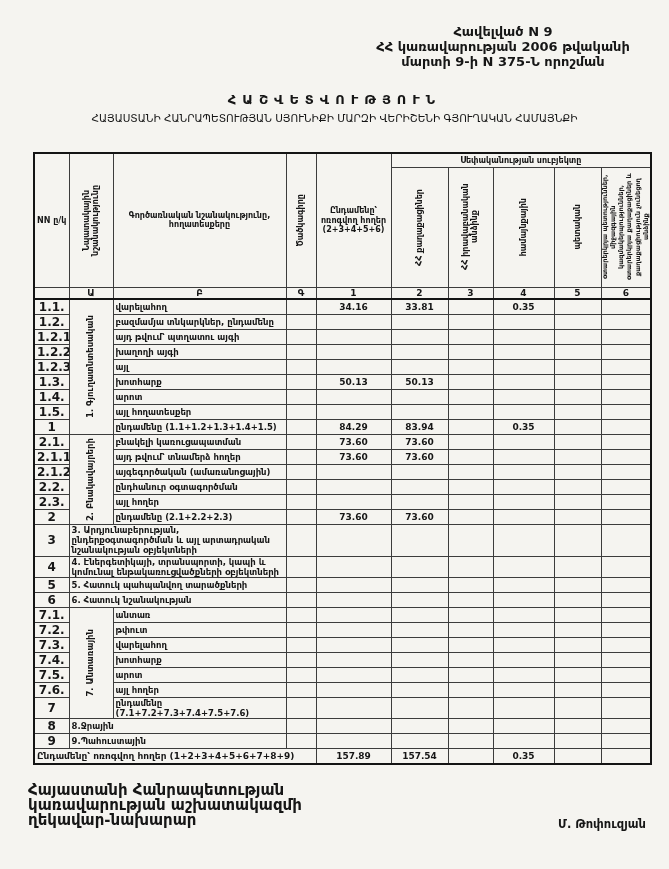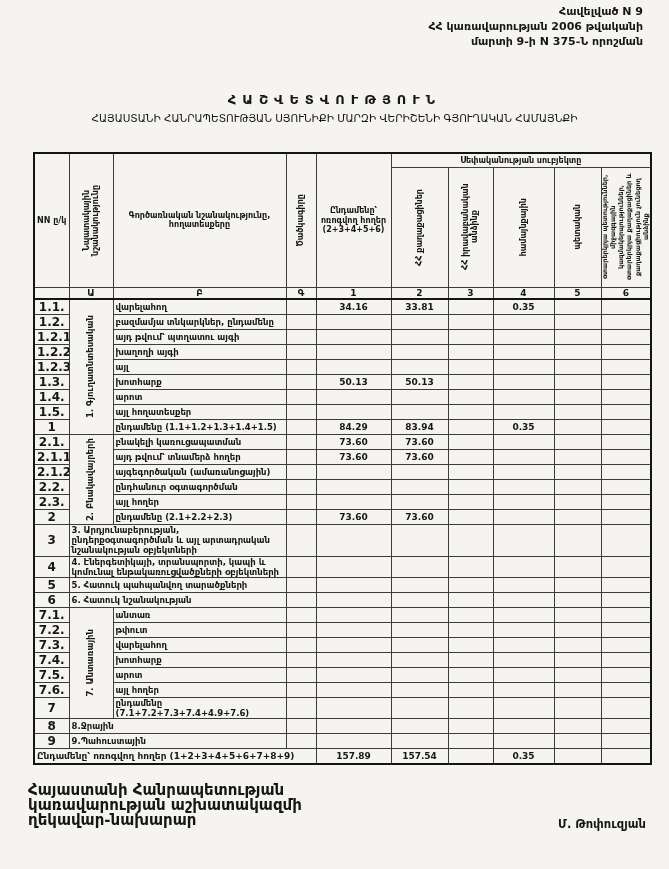--- a/index.html
+++ b/index.html
@@ -3,22 +3,22 @@
 <meta charset="utf-8">
 <style>
   html,body{margin:0;padding:0;}
   body{
     width:669px;height:869px;position:relative;
     background:#f5f4f0;color:#161616;
     font-family:"DejaVu Sans",sans-serif;
     -webkit-font-smoothing:none;
   }
   .annex{
-    position:absolute;top:4px;right:26px;width:280px;
-    text-align:right;font-size:11px;font-weight:bold;line-height:15px;
+    position:absolute;top:24px;right:26px;width:280px;
+    text-align:center;font-size:13px;font-weight:bold;line-height:15px;
   }
   .title{
     position:absolute;top:92px;left:0;width:100%;
     text-align:center;font-size:13px;font-weight:bold;letter-spacing:6px;
   }
   .subtitle{
     position:absolute;top:111px;left:0;width:100%;
     text-align:center;font-size:10.5px;font-weight:normal;line-height:14px;
   }
   table.report{
@@ -431,21 +431,21 @@
         <td class="code"></td>
         <td class="val"></td>
         <td class="val"></td>
         <td class="val"></td>
         <td class="val"></td>
         <td class="val"></td>
         <td class="val"></td>
       </tr>
       <tr>
         <td class="no">7</td>
-        <td class="lbl">ընդամենը (7.1+7.2+7.3+7.4+4.9+7.6)</td>
+        <td class="lbl">ընդամենը (7.1+7.2+7.3+7.4+7.5+7.6)</td>
         <td class="code"></td>
         <td class="val"></td>
         <td class="val"></td>
         <td class="val"></td>
         <td class="val"></td>
         <td class="val"></td>
         <td class="val"></td>
       </tr>
       <tr>
         <td class="no">8</td>

